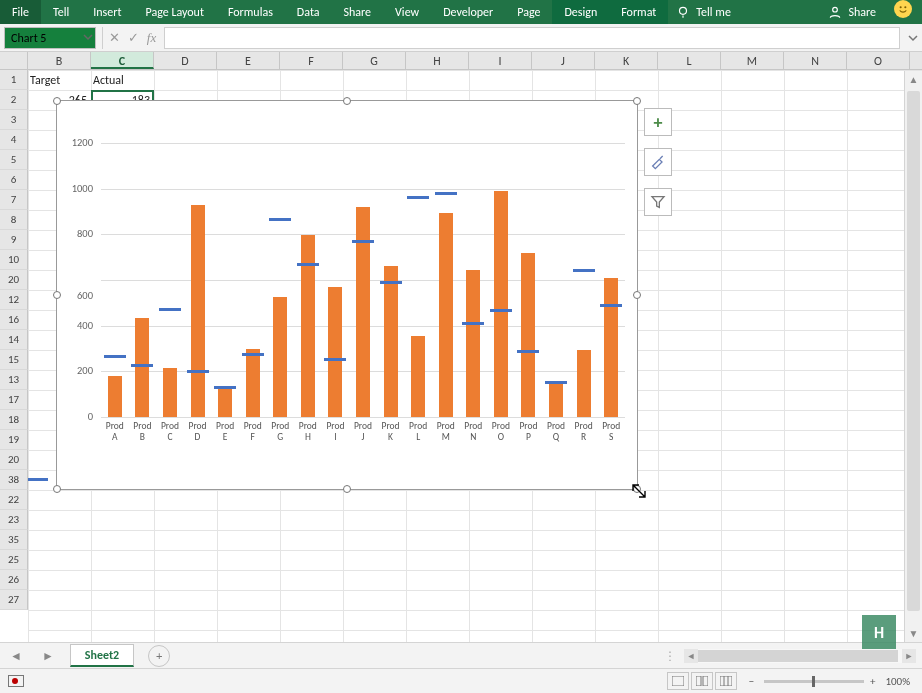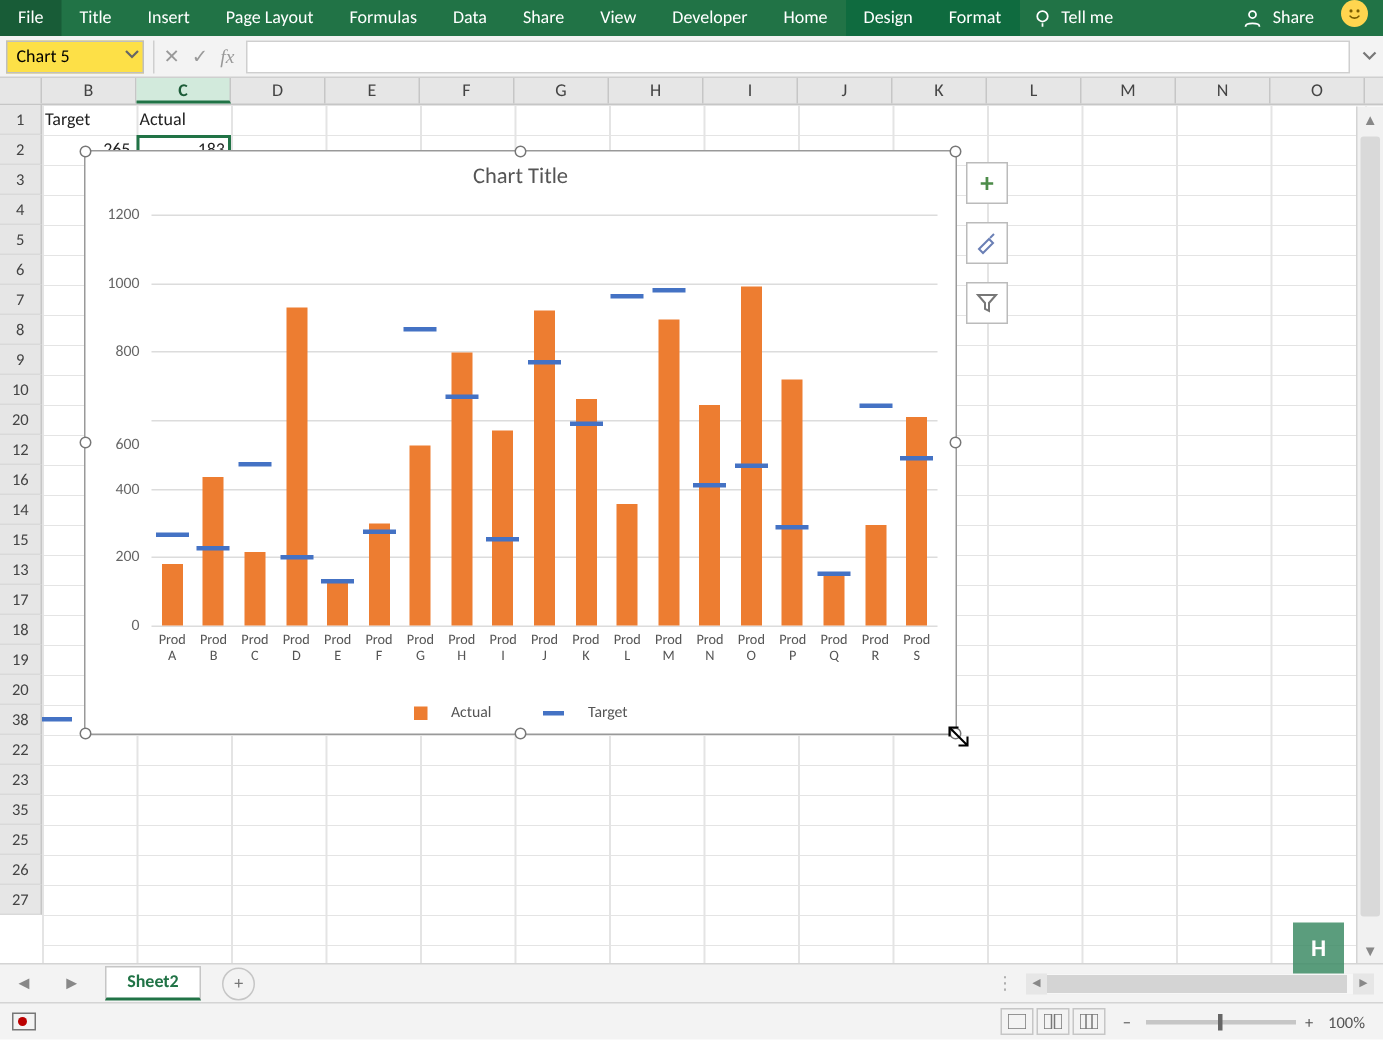--- a/index.html
+++ b/index.html
@@ -10,21 +10,21 @@
 .ribbon .tab { padding: 0 12px; display: flex; align-items: center; cursor: pointer; }
 .ribbon .tab.file { background: #185c37; }
 .ribbon .tab.ctx { background: #0f6b3f; }
 .ribbon .spacer { flex: 1; }
 .ribbon .ico { display: flex; align-items: center; padding: 0 8px; gap: 6px; }
 .ribbon svg { width: 14px; height: 14px; }
 .smiley { width: 18px; height: 18px; border-radius: 50%; background: #ffd54f; display: flex; align-items: center; justify-content: center; margin: 0 10px; }
 
 
 .fx-strip { height: 28px; border-bottom: 1px solid #cfcfcf; background: #f3f3f3; display: flex; align-items: center; padding: 2px 0; }
-.namebox { width: 92px; height: 22px; border: 1px solid #bfbfbf; background: #fde047; margin-left: 4px; display: flex; align-items: center; padding: 0 6px; font-size: 12px; position: relative; }
+.namebox { width: 92px; height: 22px; border: 1px solid #bfbfbf; background: #15803d; margin-left: 4px; display: flex; align-items: center; padding: 0 6px; font-size: 12px; position: relative; }
 .namebox .dd { position: absolute; right: 2px; top: 3px; }
 .fx-sep { width: 1px; height: 22px; background: #cfcfcf; margin: 0 6px; }
 .fx-icons { display: flex; gap: 8px; color: #999; font-size: 13px; align-items: center; }
 .fx-icons .fx { font-style: italic; font-family: "Times New Roman", serif; }
 .fx-input { flex: 1; height: 22px; border: 1px solid #cfcfcf; background: #fff; margin: 0 4px 0 8px; }
 .fx-expand { width: 18px; color: #777; text-align: center; }
 
 
 .colhdr { height: 18px; display: flex; background: #e6e6e6; border-bottom: 1px solid #c6c6c6; font-size: 12px; color: #444; }
 .corner { width: 28px; border-right: 1px solid #c6c6c6; background: #e6e6e6; }
@@ -94,29 +94,29 @@
 .zoom-slider .knob { position: absolute; left: 48px; top: -4px; width: 3px; height: 11px; background: #666; }
 .watermark { position: absolute; right: 26px; bottom: 44px; width: 34px; height: 34px; background: #3f8d67; color: #fff; font-weight: 700; font-size: 16px; display: flex; align-items: center; justify-content: center; opacity: 0.85; }
 
 .target-edge { position: absolute; left: 28px; top: 408px; width: 20px; height: 3px; background: #4472c4; }
 </style>
 </head>
 <body>
 
 <div class="ribbon">
   <div class="tab file">File</div>
-  <div class="tab">Title</div>
+  <div class="tab">Tell</div>
   <div class="tab">Insert</div>
   <div class="tab">Page Layout</div>
   <div class="tab">Formulas</div>
   <div class="tab">Data</div>
   <div class="tab">Share</div>
   <div class="tab">View</div>
   <div class="tab">Developer</div>
-  <div class="tab">Home</div>
+  <div class="tab">Page</div>
   <div class="tab ctx">Design</div>
   <div class="tab ctx">Format</div>
   <div class="ico">
     <svg viewBox="0 0 24 24">
         <circle cx="12" cy="10" r="6" fill="none" stroke="#fff" stroke-width="2"></circle>
         <line x1="12" y1="18" x2="12" y2="22" stroke="#fff" stroke-width="2"></line>
       </svg>
     <span>Tell me</span>
   </div>
   <div class="spacer"></div>
@@ -213,21 +213,20 @@
       <div class="cell" style="left:63px;top:0px;width:61px;">Actual</div>
       <div class="cell" style="left:0px;top:20px;width:61px;text-align:right;">265</div>
       <div class="cell" style="left:63px;top:20px;width:61px;text-align:right;">183</div>
     </div>
 
   <div class="selection-cursor" style="left:91px; top:20px;"></div>
 
   <div class="target-edge"></div>
 
   <div class="chartobj">
-    <div class="chart-title">Chart Title</div>
     <div class="plot" id="plot">
         <div class="gridy" style="top:274px"></div>
         <div class="yaxis-lbl" style="top:267px;left:-40px">0</div>
         <div class="gridy" style="top:228.33333333333334px"></div>
         <div class="yaxis-lbl" style="top:221.33333333333334px;left:-40px">200</div>
         <div class="gridy" style="top:182.66666666666669px"></div>
         <div class="yaxis-lbl" style="top:175.66666666666669px;left:-40px">400</div>
         <div class="gridy" style="top:137px"></div>
         <div class="yaxis-lbl" style="top:146px;left:-40px">600</div>
         <div class="gridy" style="top:91.33333333333334px"></div>
@@ -325,24 +324,20 @@
           <div class="bar" style="height:67.35833333333335px"></div>
           <div class="tgt" style="top:126.36666666666667px"></div>
           <div class="cat-lbl" style="top:278px">Prod<br>R</div>
         </div>
         <div class="cat" style="left:496.4210526315789px;width:27.57894736842105px">
           <div class="bar" style="height:139.28333333333333px"></div>
           <div class="tgt" style="top:160.61666666666667px"></div>
           <div class="cat-lbl" style="top:278px">Prod<br>S</div>
         </div>
       </div>
-    <div class="legend">
-      <span><span class="leg-sw-bar"></span><span>Actual</span></span>
-      <span><span class="leg-sw-line"></span><span>Target</span></span>
-    </div>
     <div class="handle h-tl"></div>
     <div class="handle h-tm"></div>
     <div class="handle h-tr"></div>
     <div class="handle h-ml"></div>
     <div class="handle h-mr"></div>
     <div class="handle h-bl"></div>
     <div class="handle h-bm"></div>
     <div class="handle h-br"></div>
     <svg class="resize-cursor" width="18" height="18">
         <path d="M2 2 L14 14 M14 8 L14 14 L8 14 M2 8 L2 2 L8 2" fill="none" stroke="#000" stroke-width="1.4"></path>

